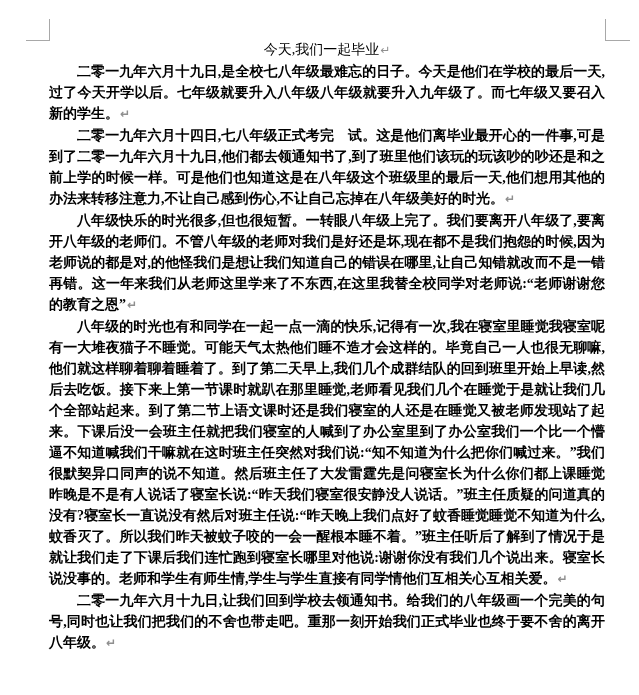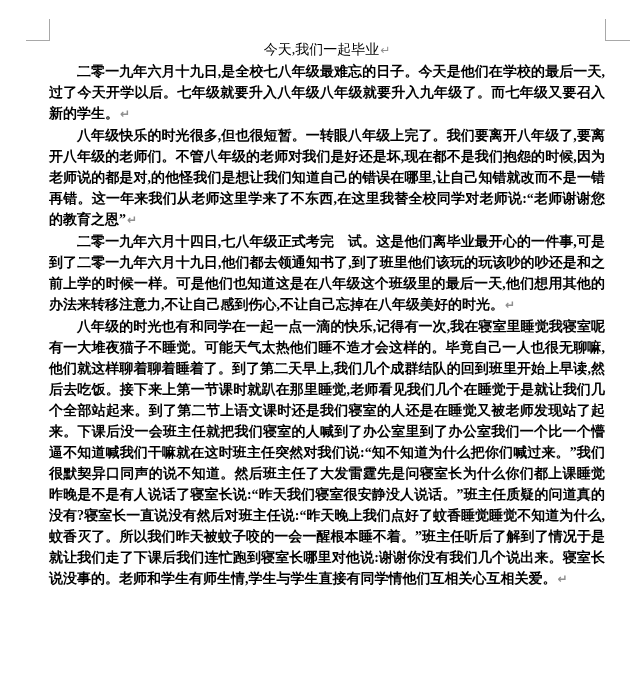--- a/index.html
+++ b/index.html
@@ -71,20 +71,21 @@
 
 <div class="page">
   <div class="crop-mark tl"></div>
   <div class="crop-mark tr"></div>
 
   <div class="content">
     <div class="doc-title"><span>今天,我们一起毕业</span><span class="pmark">↵</span></div>
 
     <p class="para"><span>二零一九年六月十九日,是全校七八年级最难忘的日子。今天是他们在学校的最后一天,过了今天开学以后。七年级就要升入八年级八年级就要升入九年级了。而七年级又要召入新的学生。</span><span class="pmark">↵</span></p>
 
+    <p class="para"><span>二零一九年六月十四日,七八年级正式考完　试。这是他们离毕业最开心的一件事,可是到了二零一九年六月十九日,他们都去领通知书了,到了班里他们该玩的玩该吵的吵还是和之前上学的时候一样。可是他们也知道这是在八年级这个班级里的最后一天,他们想用其他的办法来转移注意力,不让自己感到伤心,不让自己忘掉在八年级美好的时光。</span><span class="pmark">↵</span></p>
+
     <p class="para"><span>八年级快乐的时光很多,但也很短暂。一转眼八年级上完了。我们要离开八年级了,要离开八年级的老师们。不管八年级的老师对我们是好还是坏,现在都不是我们抱怨的时候,因为老师说的都是对,的他怪我们是想让我们知道自己的错误在哪里,让自己知错就改而不是一错再错。这一年来我们从老师这里学来了不东西,在这里我替全校同学对老师说:“老师谢谢您的教育之恩”</span><span class="pmark">↵</span></p>
-
-    <p class="para"><span>二零一九年六月十四日,七八年级正式考完　试。这是他们离毕业最开心的一件事,可是到了二零一九年六月十九日,他们都去领通知书了,到了班里他们该玩的玩该吵的吵还是和之前上学的时候一样。可是他们也知道这是在八年级这个班级里的最后一天,他们想用其他的办法来转移注意力,不让自己感到伤心,不让自己忘掉在八年级美好的时光。</span><span class="pmark">↵</span></p>
 
     <p class="para"><span>八年级的时光也有和同学在一起一点一滴的快乐,记得有一次,我在寝室里睡觉我寝室呢有一大堆夜猫子不睡觉。可能天气太热他们睡不造才会这样的。毕竟自己一人也很无聊嘛,他们就这样聊着聊着睡着了。到了第二天早上,我们几个成群结队的回到班里开始上早读,然后去吃饭。接下来上第一节课时就趴在那里睡觉,老师看见我们几个在睡觉于是就让我们几个全部站起来。到了第二节上语文课时还是我们寝室的人还是在睡觉又被老师发现站了起来。下课后没一会班主任就把我们寝室的人喊到了办公室里到了办公室我们一个比一个懵逼不知道喊我们干嘛就在这时班主任突然对我们说:“知不知道为什么把你们喊过来。”我们很默契异口同声的说不知道。然后班主任了大发雷霆先是问寝室长为什么你们都上课睡觉昨晚是不是有人说话了寝室长说:“昨天我们寝室很安静没人说话。”班主任质疑的问道真的没有?寝室长一直说没有然后对班主任说:“昨天晚上我们点好了蚊香睡觉睡觉不知道为什么,蚊香灭了。所以我们昨天被蚊子咬的一会一醒根本睡不着。”班主任听后了解到了情况于是就让我们走了下课后我们连忙跑到寝室长哪里对他说:谢谢你没有我们几个说出来。寝室长说没事的。老师和学生有师生情,学生与学生直接有同学情他们互相关心互相关爱。</span><span class="pmark">↵</span></p>
 
+    <p class="para"><span>二零一九年六月十九日,让我们回到学校去领通知书。给我们的八年级画一个完美的句号,同时也让我们把我们的不舍也带走吧。重那一刻开始我们正式毕业也终于要不舍的离开八年级。</span><span class="pmark">↵</span></p>
   </div>
 </div>
 
 </body></html>

